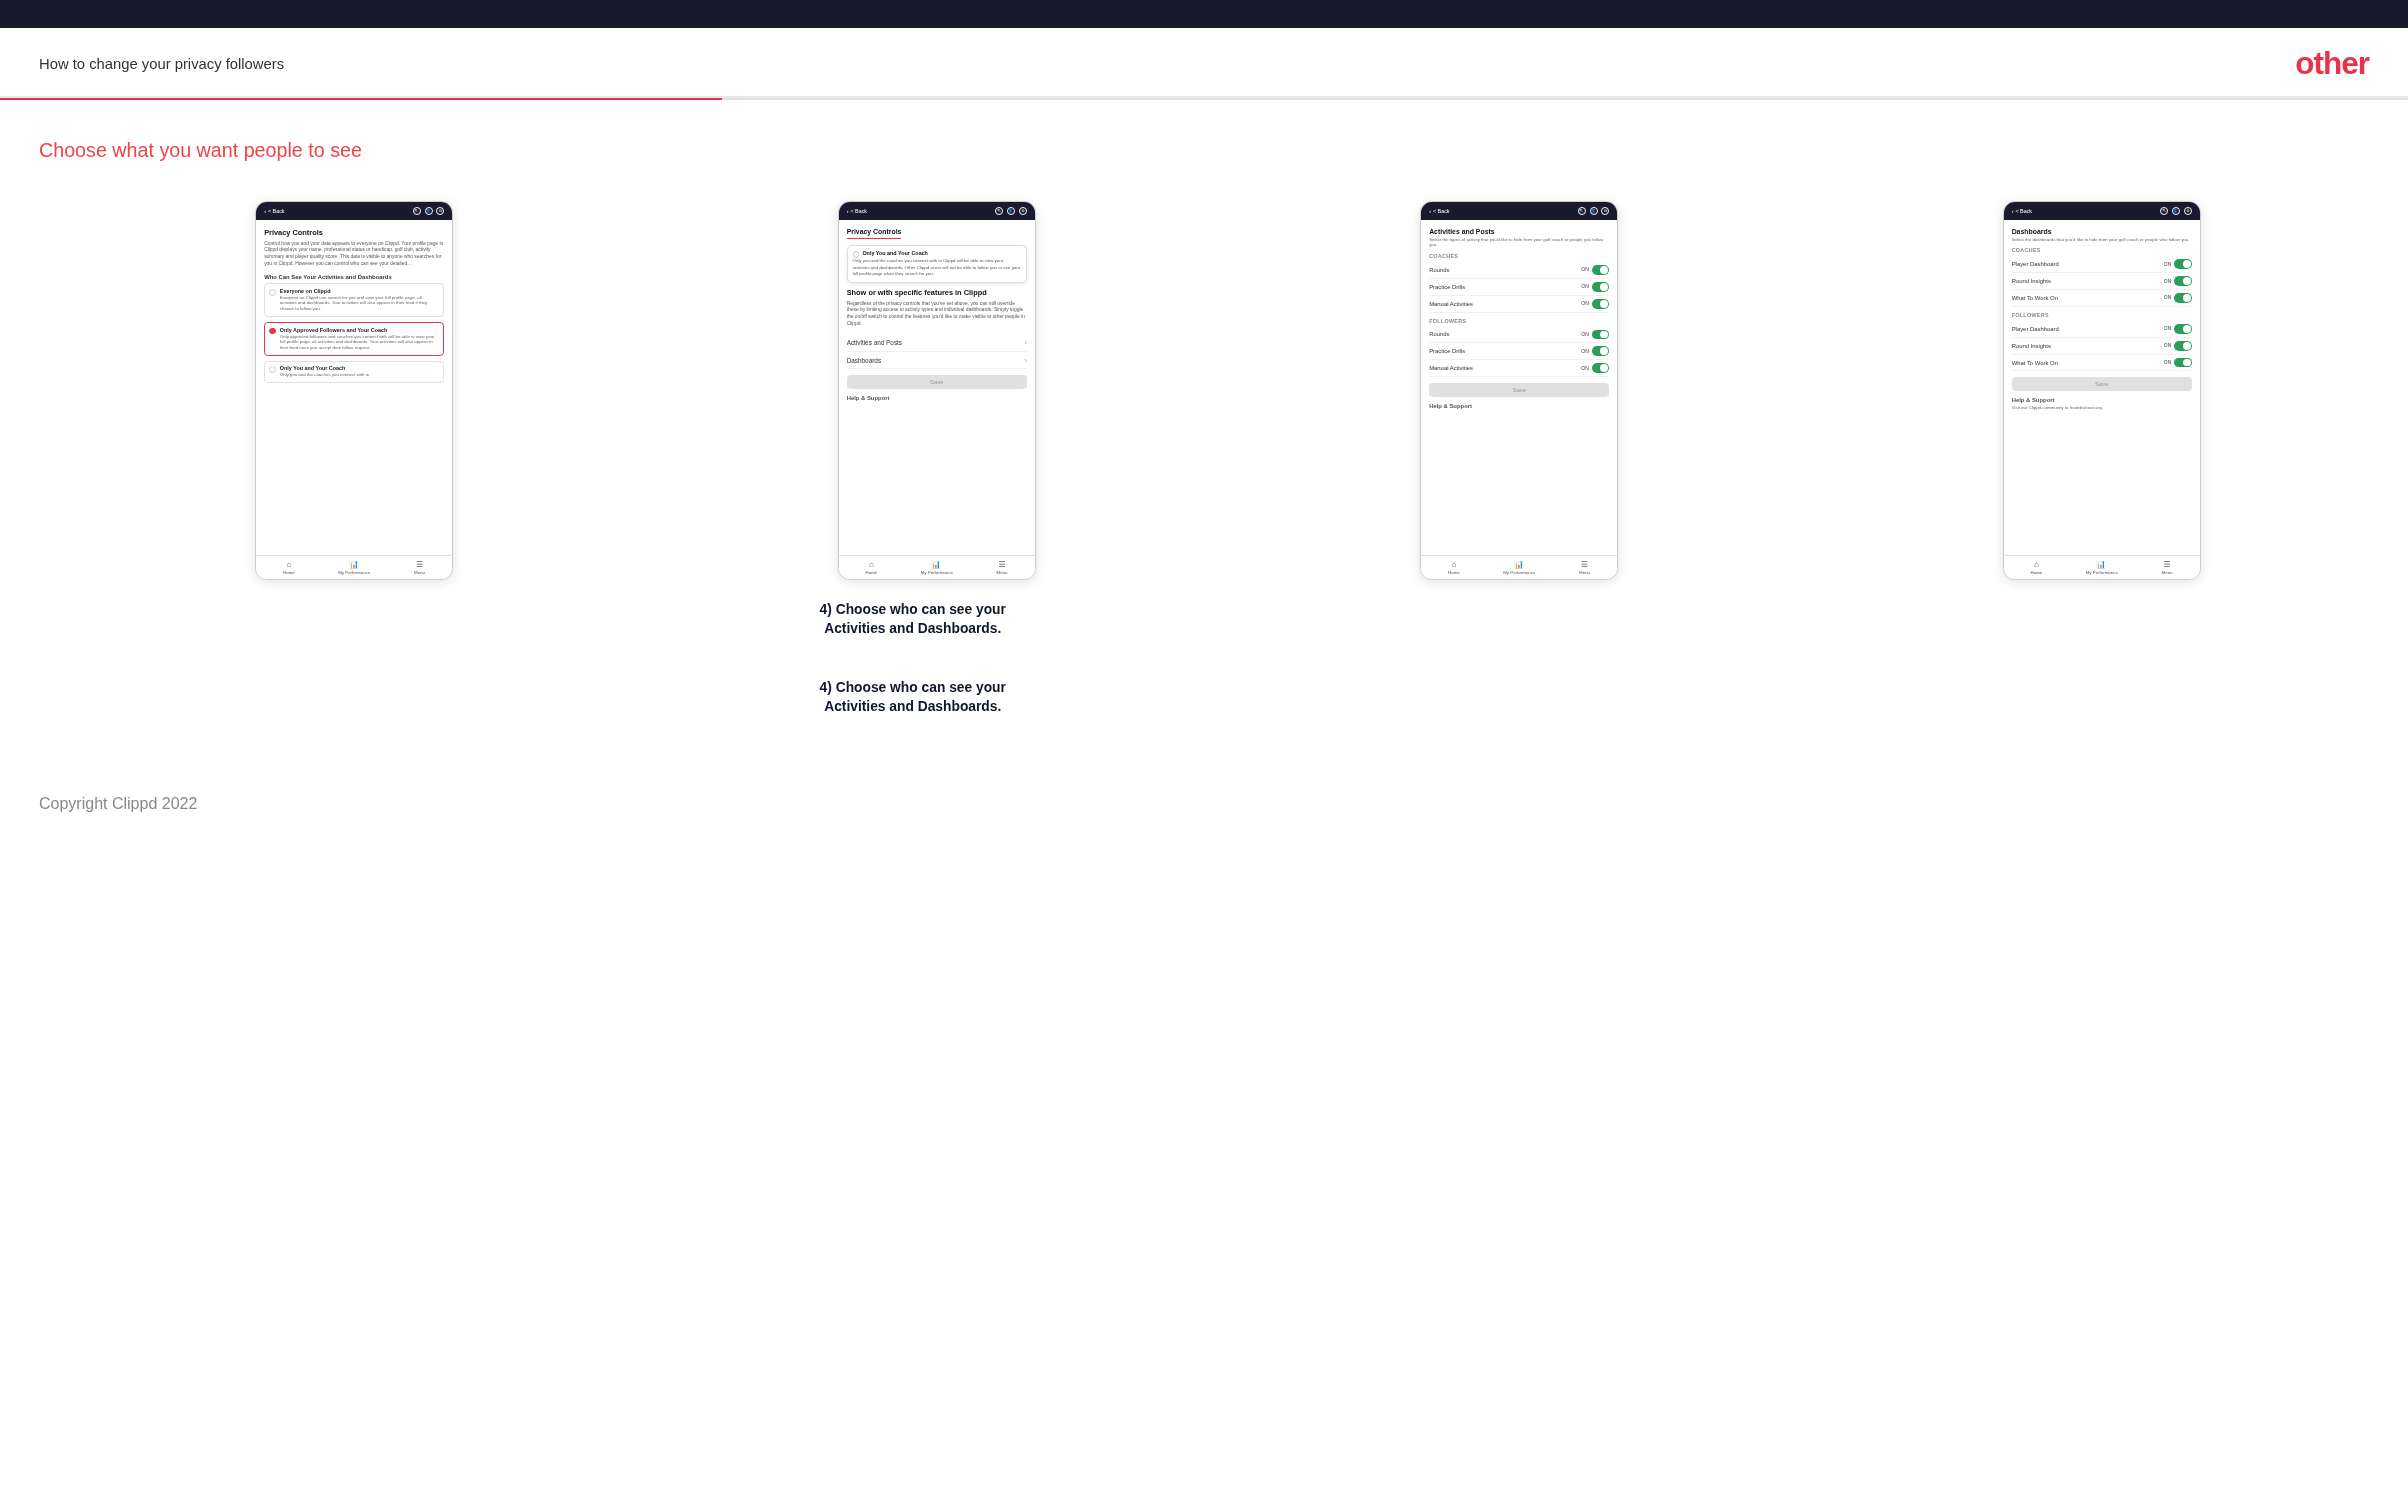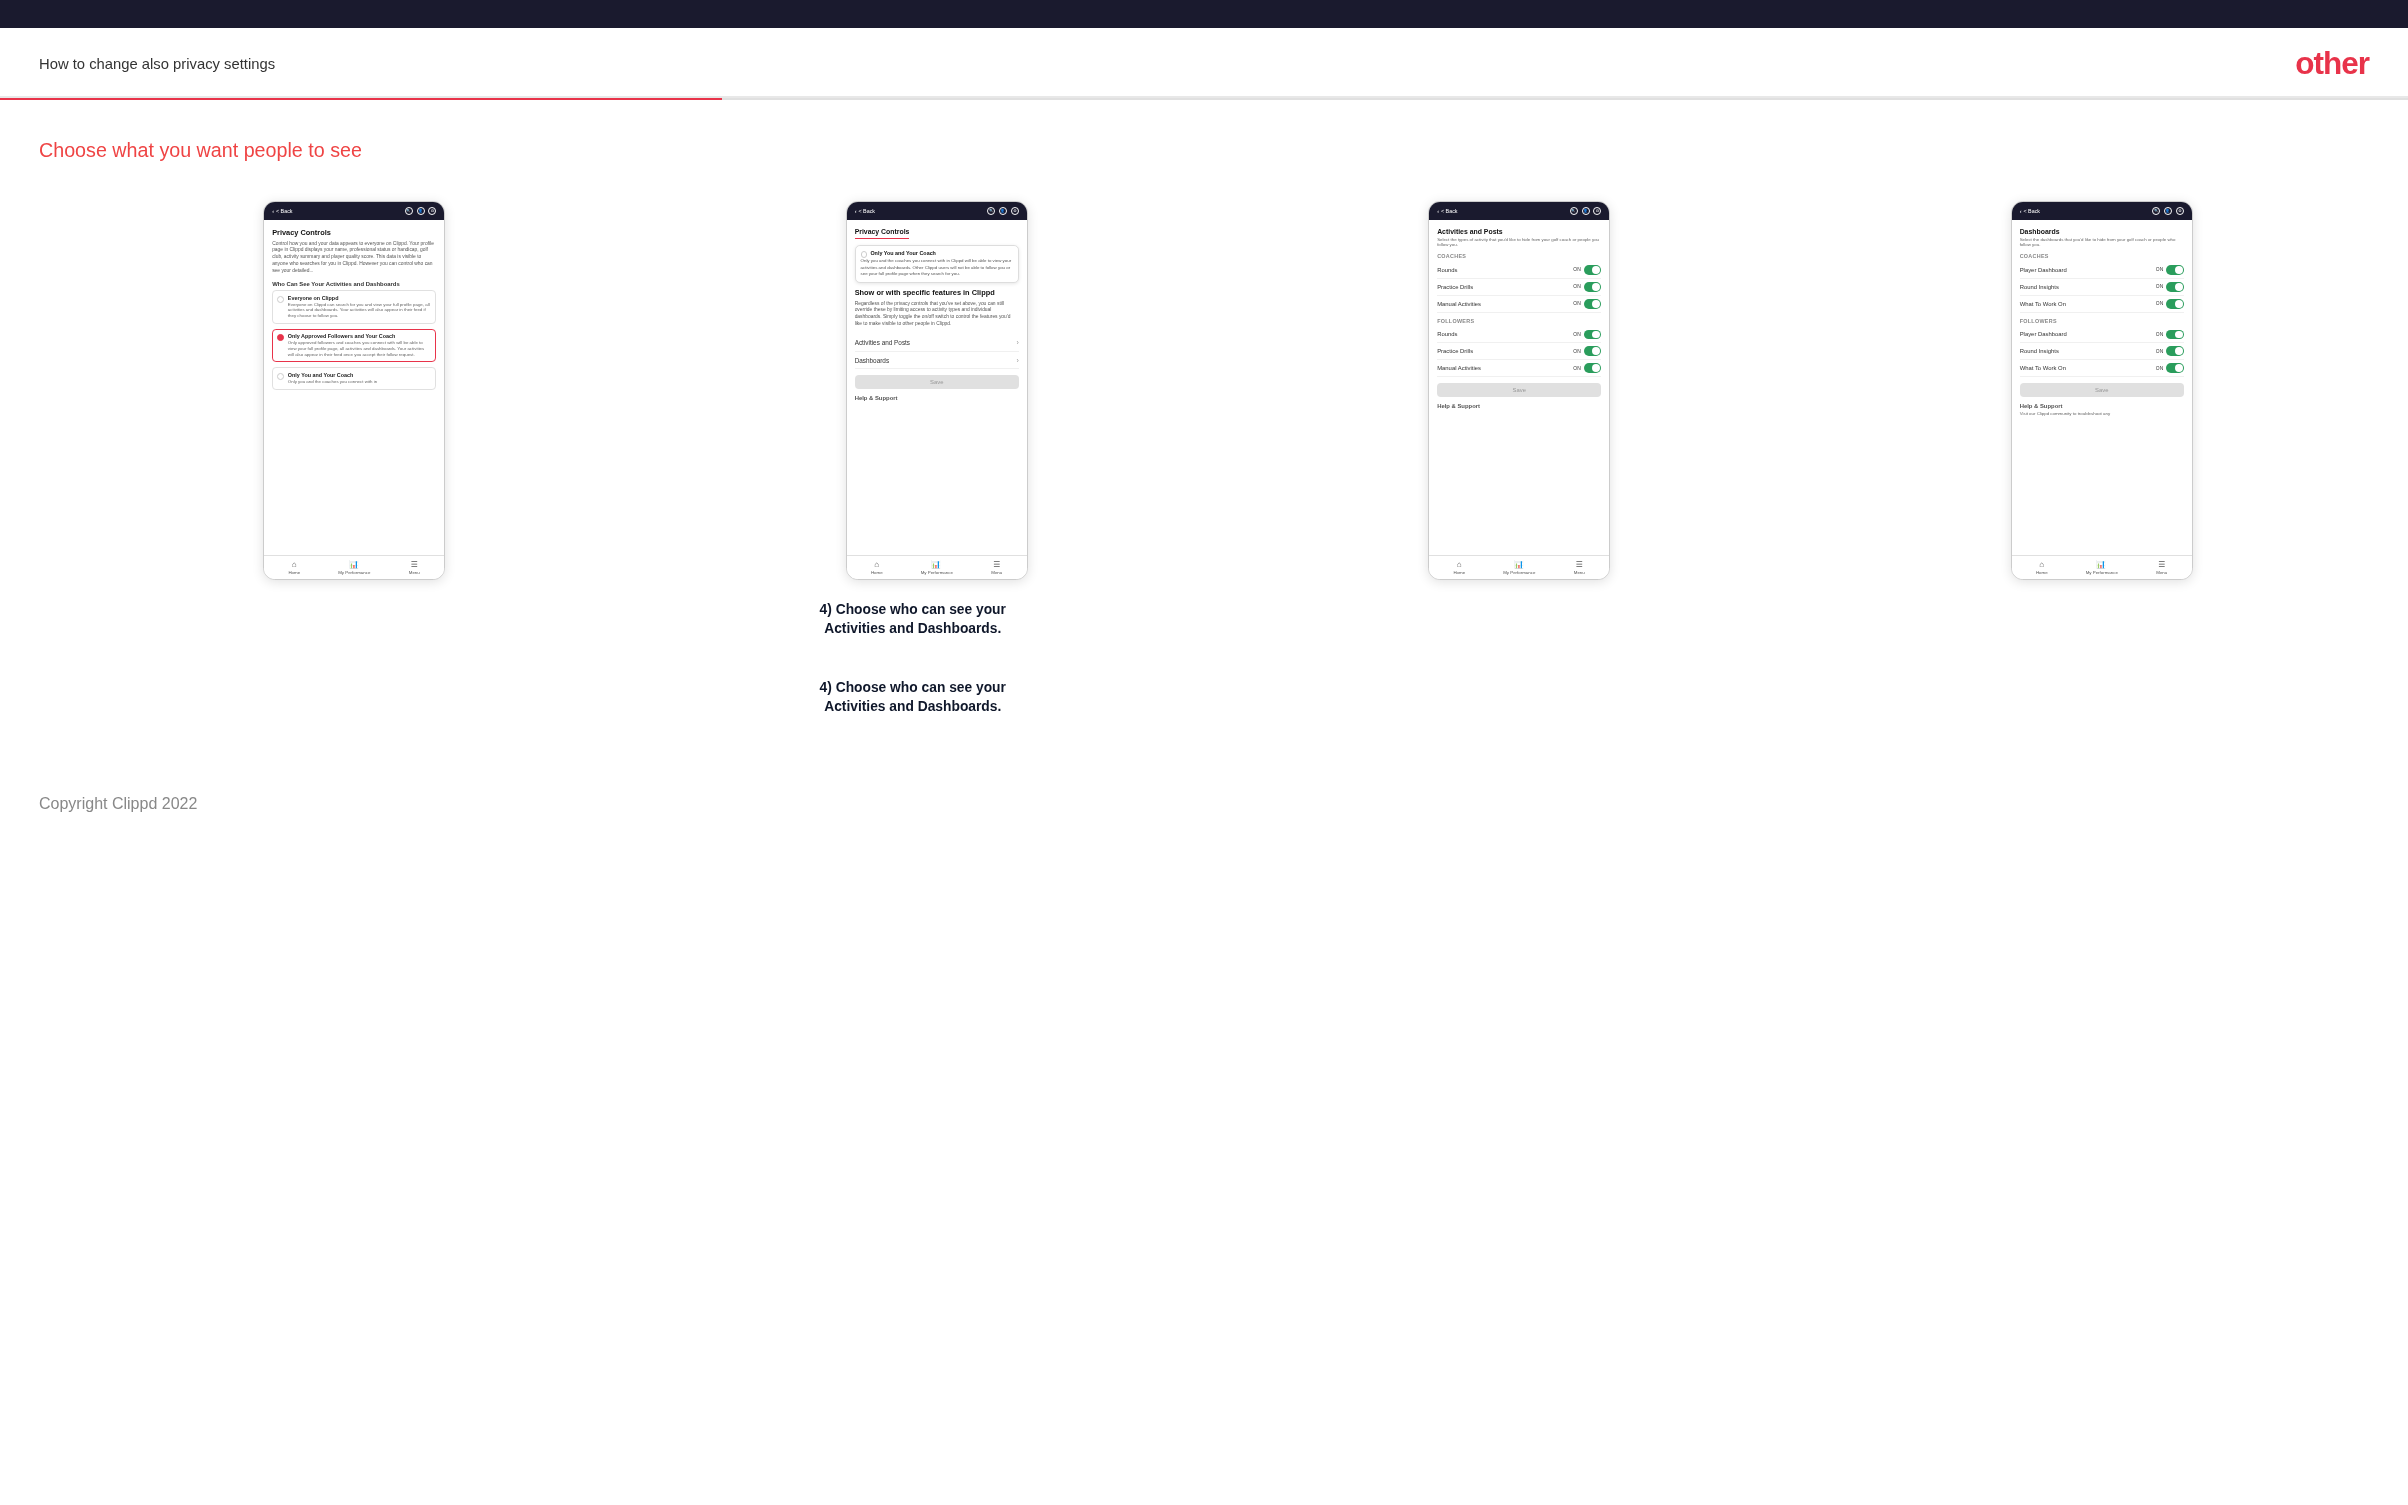--- a/index.html
+++ b/index.html
@@ -54,21 +54,21 @@
     }
     .page-subheading {
       font-size: 19.7px;
       font-weight: 400;
       color: #ef4444;
       margin-bottom: 39px;
     }
 
     
     .phone-mockup {
-      width: 182px;
+      width: 198px;
       border-radius: 11.8px;
       overflow: hidden;
       border: 1px solid #ccc;
       background: #fff;
       box-shadow: 0 2px 11.8px rgba(0,0,0,0.12);
       font-size: 5.9px;
       margin-left: 48px;
     }
 
     
@@ -333,21 +333,21 @@
       flex-direction: column;
       align-items: center;
     }
   </style>
 </head>
 <body>
 
 <div class="top-bar"></div>
 
 <div class="header">
-  <span class="header-title">How to change also privacy settings</span>
+  <span class="header-title">How to change your privacy followers</span>
   <span class="logo">other</span>
 </div>
 
 <div class="header-divider"></div>
 
 <div class="main">
   <p class="page-subheading">Choose what you want people to see</p>
 
   <div class="screenshots-row">
 

